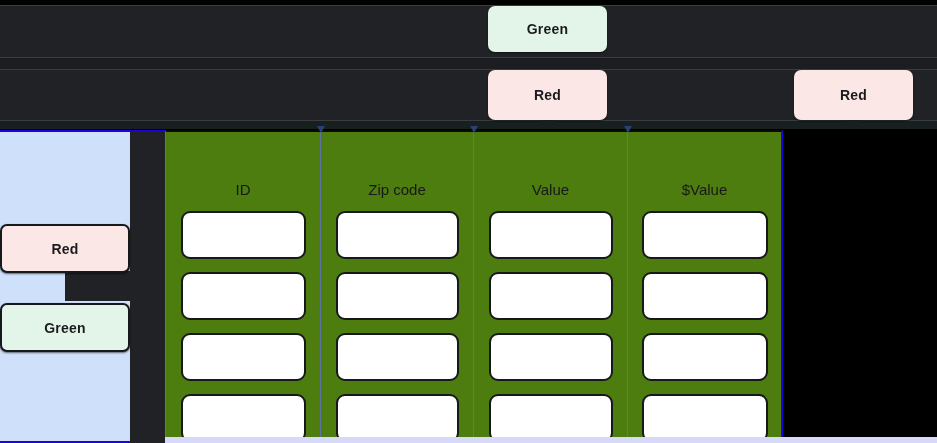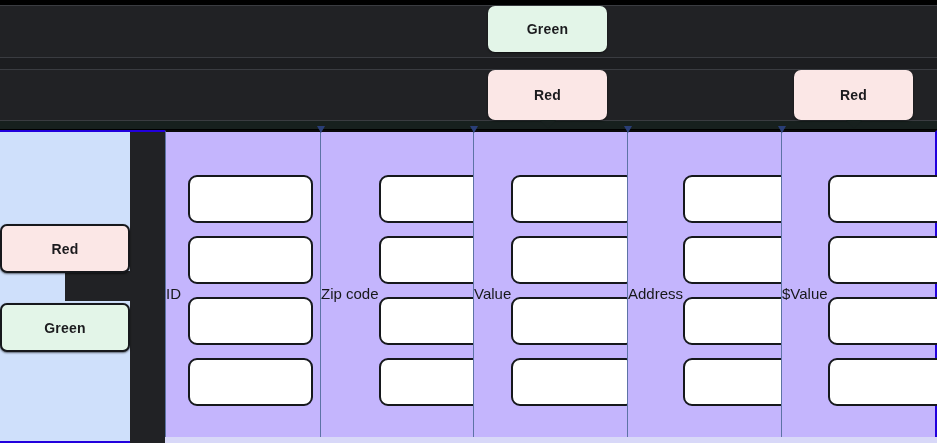--- a/index.html
+++ b/index.html
@@ -81,27 +81,28 @@
     background: #212225;
   }
 
   
   #table {
     position: absolute;
     display: flex;
   }
   .col {
     position: relative;
-    background: #c4b5fd;
+    background: #4d7c0f;
     border-left: 1px solid #5d73a5;
     border-top: 2px solid #0a0a0a;
     border-bottom: 1px solid #5d73a5;
     display: flex;
-    flex-direction: row;
+    flex-direction: column;
     align-items: center;
+    justify-content: flex-end;
   }
   .col:last-child { border-right: 2px solid #2200dd; }
   .col-head {
     font-size: 15px;
     color: #17181a;
     height: 28px;
     line-height: 28px;
     margin-top: 14px;
     white-space: nowrap;
   }
@@ -195,38 +196,27 @@
         <div class="col-head">Value</div>
         <div class="cells">
           <div class="cell" style="width: 124px;"></div>
           <div class="cell" style="width: 124px;"></div>
           <div class="cell" style="width: 124px;"></div>
           <div class="cell" style="width: 124px;"></div>
         </div>
         <div class="divider-arrow"></div>
         <div class="divider-arrow bottom"></div>
       </div>
-      <div class="col" style="width: 154px;">
-        <div class="col-head">Address</div>
-        <div class="cells">
-          <div class="cell" style="width: 124px;"></div>
-          <div class="cell" style="width: 124px;"></div>
-          <div class="cell" style="width: 124px;"></div>
-          <div class="cell" style="width: 124px;"></div>
+      <div class="col" style="width: 156px;">
+        <div class="col-head">$Value</div>
+        <div class="cells">
+          <div class="cell" style="width: 126px;"></div>
+          <div class="cell" style="width: 126px;"></div>
+          <div class="cell" style="width: 126px;"></div>
+          <div class="cell" style="width: 126px;"></div>
         </div>
         <div class="divider-arrow"></div>
         <div class="divider-arrow bottom"></div>
       </div>
-      <div class="col" style="width: 156px;">
-        <div class="col-head">$Value</div>
-        <div class="cells">
-          <div class="cell" style="width: 126px;"></div>
-          <div class="cell" style="width: 126px;"></div>
-          <div class="cell" style="width: 126px;"></div>
-          <div class="cell" style="width: 126px;"></div>
-        </div>
-        <div class="divider-arrow"></div>
-        <div class="divider-arrow bottom"></div>
-      </div>
     </div>
 
   <div id="bottom-sliver" style="left:165px;top:437px;width:772px;height:6px;"></div>
 </div>
 
 </body></html>

